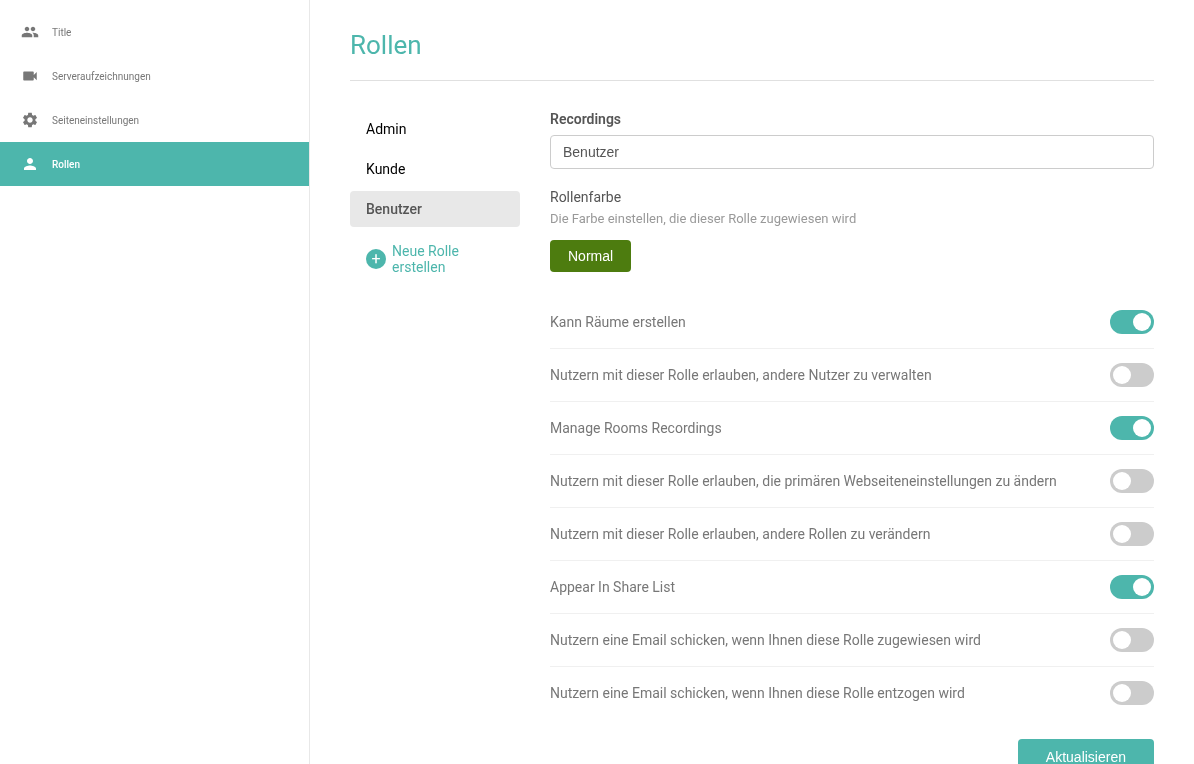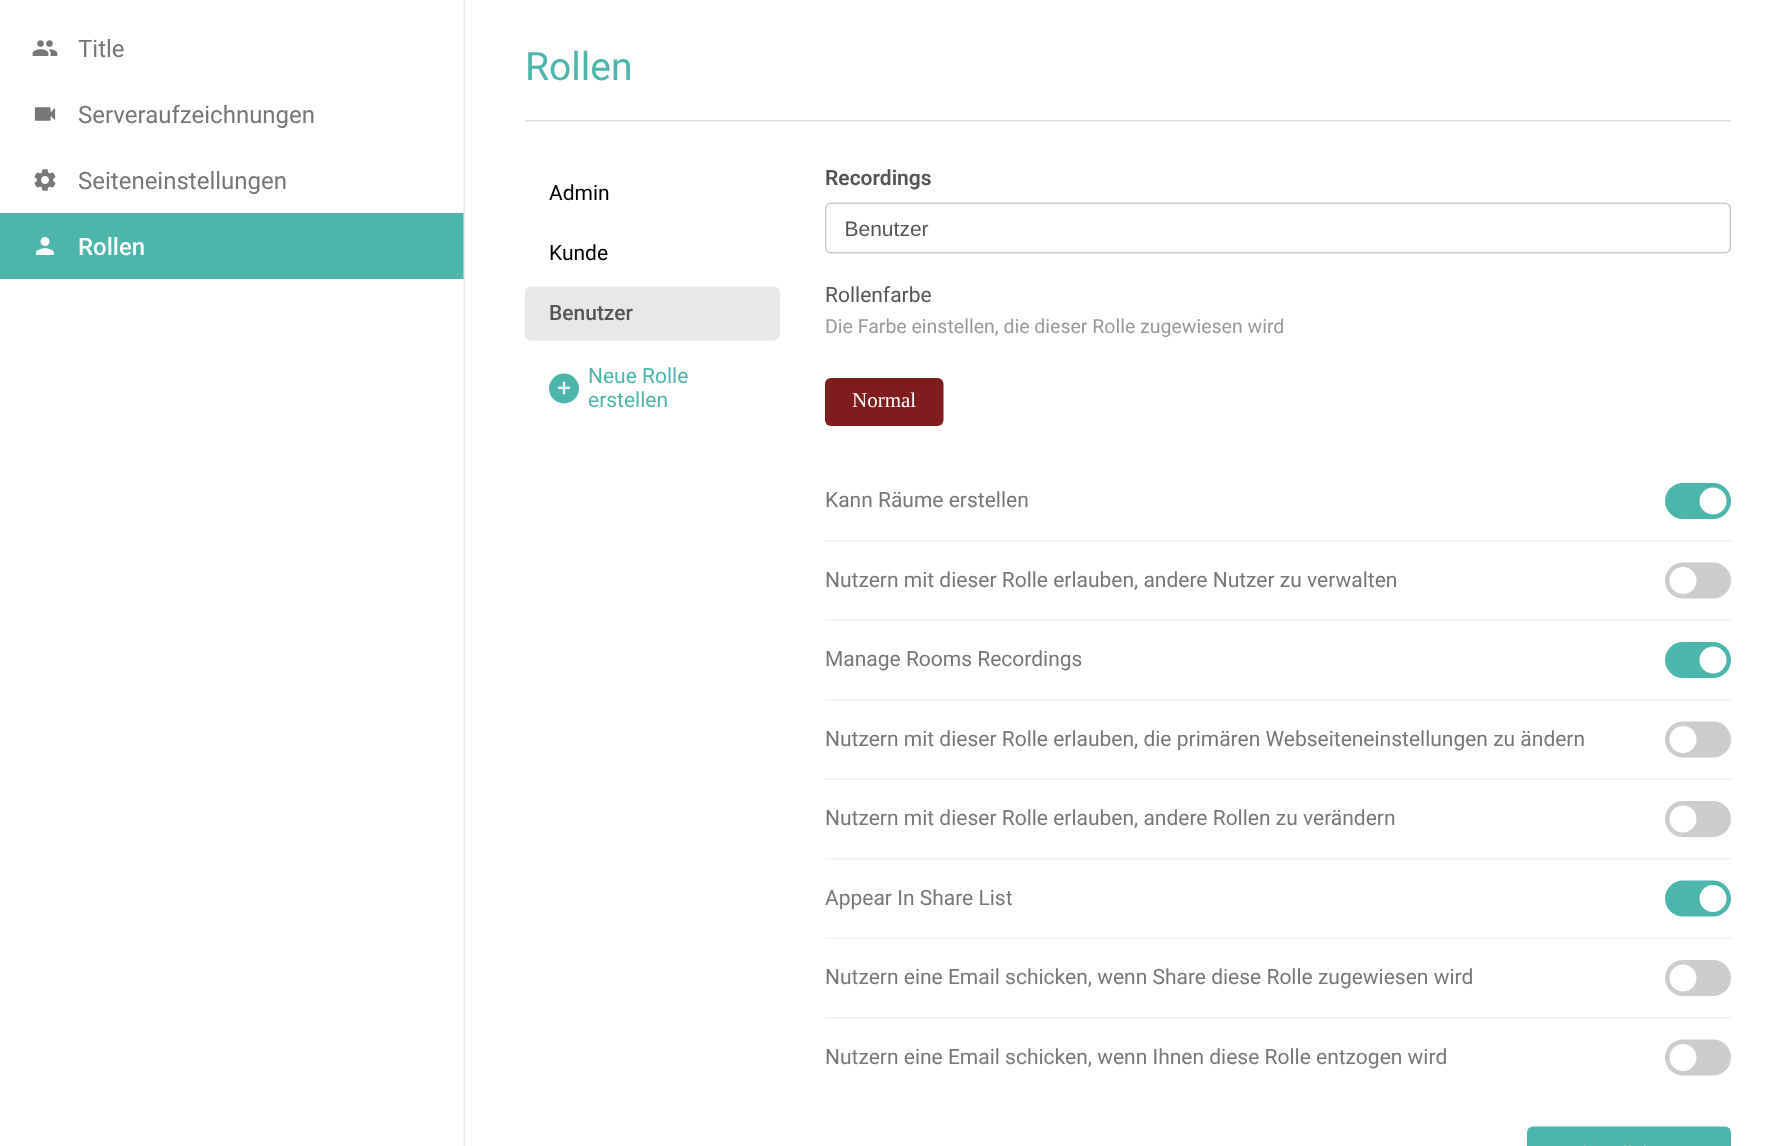--- a/index.html
+++ b/index.html
@@ -36,21 +36,21 @@
     }
     .sidebar-item .icon {
       width: 20px;
       height: 20px;
       display: flex;
       align-items: center;
       justify-content: center;
       flex-shrink: 0;
     }
     .sidebar-item .label {
-      font-size: 16px;
+      font-size: 10px;
       text-align: right;
     }
     .sidebar-item.active .label {
       color: #fff;
       font-weight: 500;
     }
 
     
     .main {
       flex: 1;
@@ -138,32 +138,31 @@
     .color-label {
       font-size: 14px;
       color: #555;
       font-weight: 400;
       margin-bottom: 6px;
       display: block;
     }
     .color-desc {
       font-size: 13px;
       color: #999;
-      margin-bottom: 26px;
+      margin-bottom: 14px;
     }
     .color-btn {
-      background: #7f1d1d;
+      background: #4d7c0f;
       color: #fff;
       border: none;
       padding: 8px 18px;
       border-radius: 4px;
       cursor: pointer;
       font-size: 14px;
       margin-bottom: 24px;
-      font-family: Liberation Serif, serif;
     }
 
     
     .permission-row {
       display: flex;
       align-items: center;
       justify-content: space-between;
       padding: 14px 0;
       border-bottom: 1px solid #f0f0f0;
     }
@@ -325,21 +324,21 @@
           </div>
           <div class="permission-row">
             <span class="permission-text">Nutzern mit dieser Rolle erlauben, andere Rollen zu verändern</span>
             <label class="toggle"><input type="checkbox" style=""><span class="toggle-slider"></span></label>
           </div>
           <div class="permission-row">
             <span class="permission-text">Appear In Share List</span>
             <label class="toggle"><input type="checkbox" checked="" style=""><span class="toggle-slider"></span></label>
           </div>
           <div class="permission-row">
-            <span class="permission-text">Nutzern eine Email schicken, wenn Share diese Rolle zugewiesen wird</span>
+            <span class="permission-text">Nutzern eine Email schicken, wenn Ihnen diese Rolle zugewiesen wird</span>
             <label class="toggle"><input type="checkbox" style=""><span class="toggle-slider"></span></label>
           </div>
           <div class="permission-row">
             <span class="permission-text">Nutzern eine Email schicken, wenn Ihnen diese Rolle entzogen wird</span>
             <label class="toggle"><input type="checkbox" style=""><span class="toggle-slider"></span></label>
           </div>
         </div>
 
       <div class="update-btn-row">
         <button class="update-btn">Aktualisieren</button>

